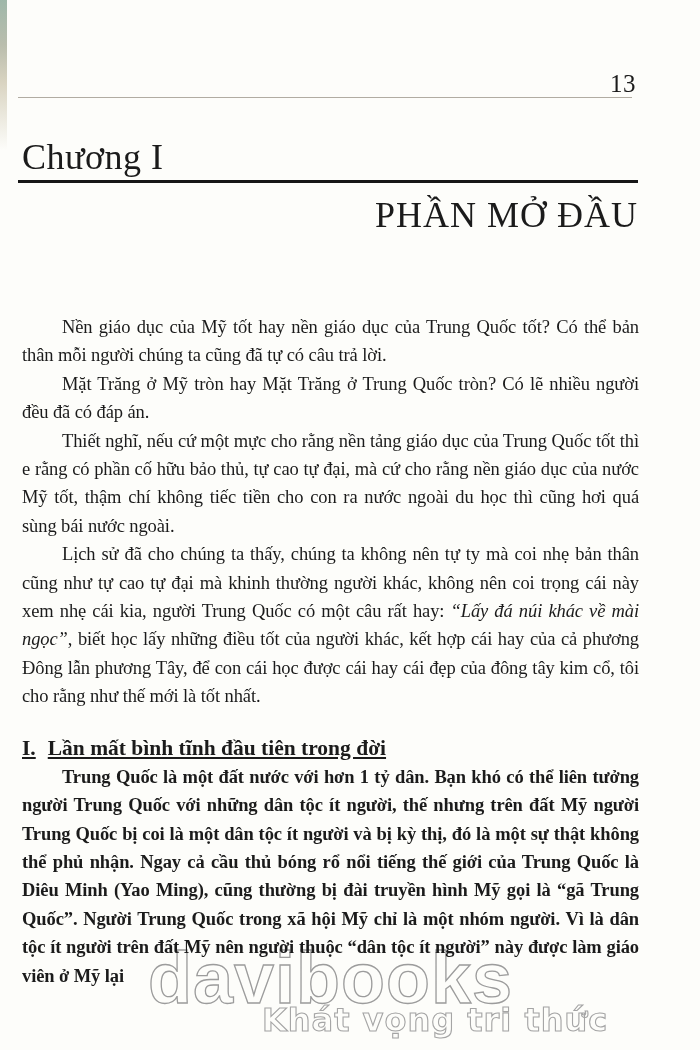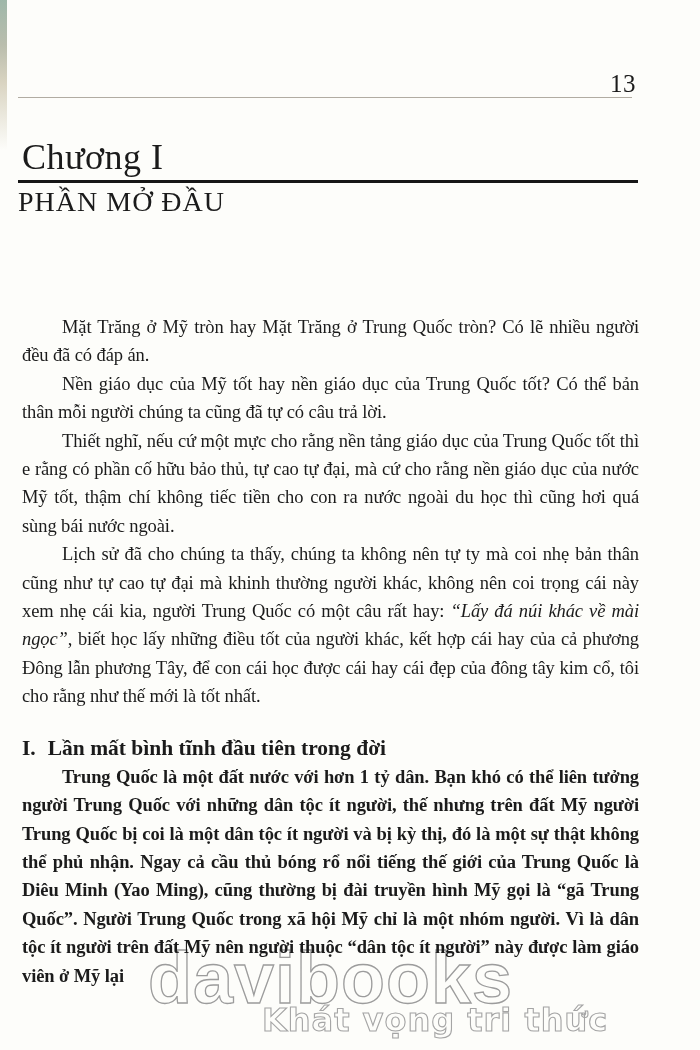--- a/index.html
+++ b/index.html
@@ -42,43 +42,44 @@
     letter-spacing: .5px;
   }
   .chapter-rule {
     position: absolute;
     top: 180px; left: 18px; width: 620px;
     height: 3px;
     background: #161616;
   }
   .chapter-title {
     position: absolute;
-    top: 186px; left: 18px; width: 620px;
-    text-align: left;
-    font-size: 28px;
+    top: 194px; left: 18px; width: 620px;
+    text-align: right;
+    font-size: 36px;
     letter-spacing: 1px;
   }
   .content {
     position: absolute;
     top: 313px; left: 22px; width: 617px;
     z-index: 1;
     font-size: 18.5px;
     line-height: 28.4px;
     letter-spacing: -0.1px;
     text-align: justify;
   }
   .content p { margin: 0; text-indent: 40px; }
   .quote-italic { font-style: italic; }
   .section-heading {
     margin-top: 22px;
     font-size: 21.5px;
     font-weight: bold;
     line-height: 30px;
     text-align: left;
     letter-spacing: 0;
+    text-decoration: underline;
   }
   .section-heading .numeral { margin-right: 12px; }
   .section-body { margin-top: 16px; font-weight: bold; }
   
   .watermark { position: absolute; z-index: 0; pointer-events: none; }
   .wm-main {
     top: 942px; left: 148px;
     font-family: Liberation Sans, sans-serif;
     font-weight: bold;
     font-size: 72px;
@@ -110,22 +111,22 @@
   <div class="watermark wm-sub">Khát vọng tri thức</div>
 
   <div class="pageno">13</div>
   <div class="headrule"></div>
 
   <div class="chapter-label">Chương I</div>
   <div class="chapter-rule"></div>
   <div class="chapter-title">PHẦN MỞ ĐẦU</div>
 
   <div class="content">
+    <p>Nền giáo dục của Mỹ tốt hay nền giáo dục của Trung Quốc tốt? Có thể bản thân mỗi người chúng ta cũng đã tự có câu trả lời.</p>
     <p>Mặt Trăng ở Mỹ tròn hay Mặt Trăng ở Trung Quốc tròn? Có lẽ nhiều người đều đã có đáp án.</p>
-    <p>Nền giáo dục của Mỹ tốt hay nền giáo dục của Trung Quốc tốt? Có thể bản thân mỗi người chúng ta cũng đã tự có câu trả lời.</p>
     <p>Thiết nghĩ, nếu cứ một mực cho rằng nền tảng giáo dục của Trung Quốc tốt thì e rằng có phần cố hữu bảo thủ, tự cao tự đại, mà cứ cho rằng nền giáo dục của nước Mỹ tốt, thậm chí không tiếc tiền cho con ra nước ngoài du học thì cũng hơi quá sùng bái nước ngoài.</p>
     <p><span>Lịch sử đã cho chúng ta thấy, chúng ta không nên tự ty mà coi nhẹ bản thân cũng như tự cao tự đại mà khinh thường người khác, không nên coi trọng cái này xem nhẹ cái kia, người Trung Quốc có một câu rất hay: </span><span class="quote-italic">“Lấy đá núi khác về mài ngọc”</span><span>, biết học lấy những điều tốt của người khác, kết hợp cái hay của cả phương Đông lẫn phương Tây, để con cái học được cái hay cái đẹp của đông tây kim cổ, tôi cho rằng như thế mới là tốt nhất.</span></p>
 
     <div class="section-heading">
       <span class="numeral">I.</span><span>Lần mất bình tĩnh đầu tiên trong đời</span>
     </div>
 
     <p class="section-body">Trung Quốc là một đất nước với hơn 1 tỷ dân. Bạn khó có thể liên tưởng người Trung Quốc với những dân tộc ít người, thế nhưng trên đất Mỹ người Trung Quốc bị coi là một dân tộc ít người và bị kỳ thị, đó là một sự thật không thể phủ nhận. Ngay cả cầu thủ bóng rổ nổi tiếng thế giới của Trung Quốc là Diêu Minh (Yao Ming), cũng thường bị đài truyền hình Mỹ gọi là “gã Trung Quốc”. Người Trung Quốc trong xã hội Mỹ chỉ là một nhóm người. Vì là dân tộc ít người trên đất Mỹ nên người thuộc “dân tộc ít người” này được làm giáo viên ở Mỹ lại</p>
   </div>
 

